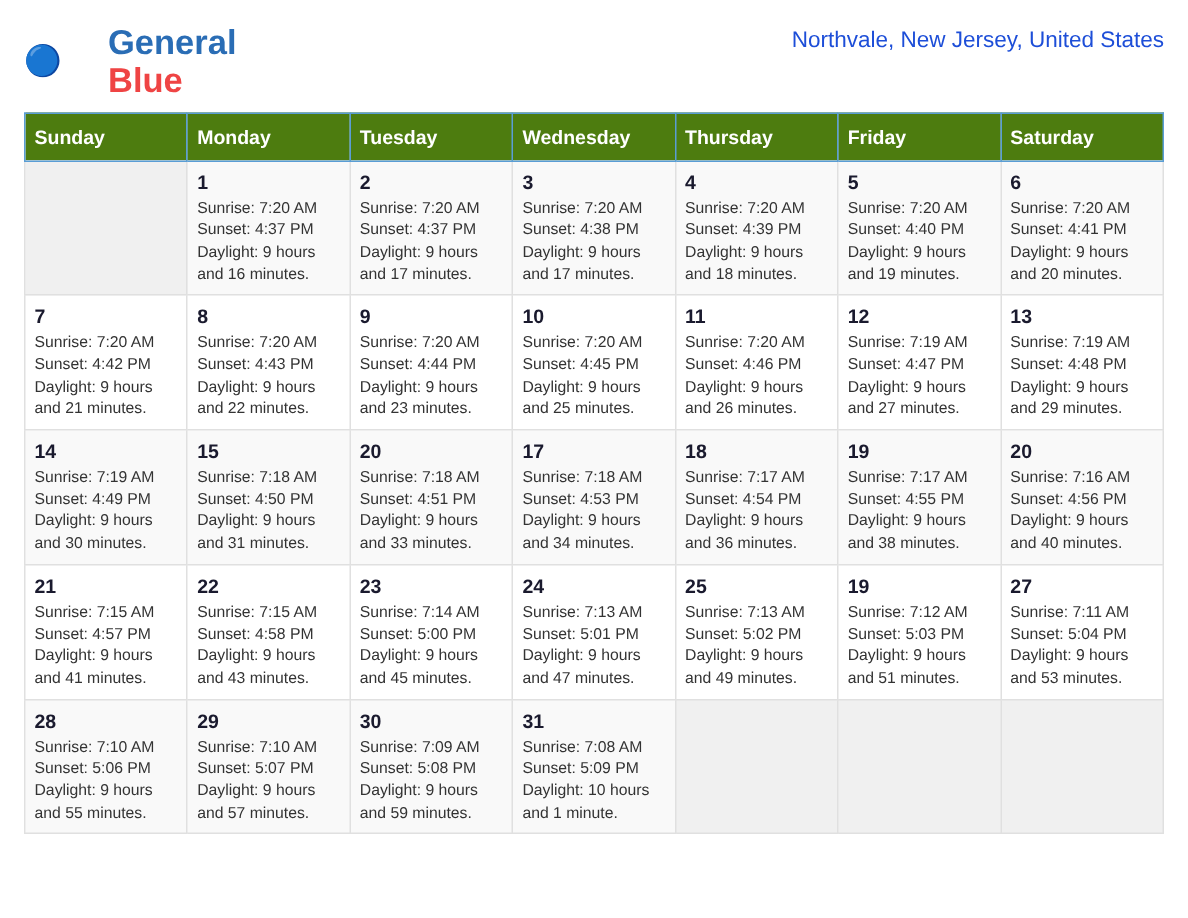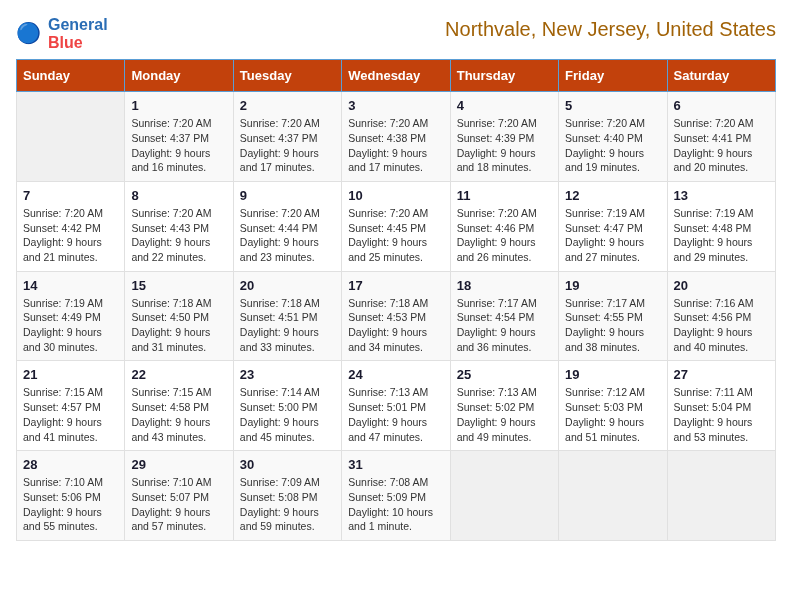--- a/index.html
+++ b/index.html
@@ -15,53 +15,54 @@
       justify-content: space-between;
       align-items: flex-start;
       margin-bottom: 8px;
     }
     .logo {
       display: flex;
       align-items: center;
       gap: 4px;
     }
     .logo-text {
-      font-size: 16px;
+      font-size: 23px;
       font-weight: bold;
       color: #1a1a2e;
       line-height: 1.1;
+      margin-left: 24px;
     }
     .logo-text span {
       color: #2a6db5;
     }
     .logo-bird {
       width: 28px;
       height: 28px;
     }
     .title-block {
       text-align: right;
     }
     .month-title {
       font-size: 32px;
       font-weight: 300;
       color: #1a1a2e;
       line-height: 1.1;
     }
     .location {
-      font-size: 20px;
-      color: #a16207;
+      font-size: 15px;
+      color: #1d4ed8;
       margin-top: 2px;
     }
     .calendar {
       width: 100%;
       border-collapse: collapse;
       font-size: 11px;
     }
     .calendar thead tr {
-      background: #c2410c;
+      background: #4d7c0f;
       color: #fff;
     }
     .calendar thead th {
       padding: 8px 6px;
       text-align: left;
       font-size: 13px;
       font-weight: 600;
       border: 1px solid #5a9dd5;
     }
     .calendar tbody tr {

